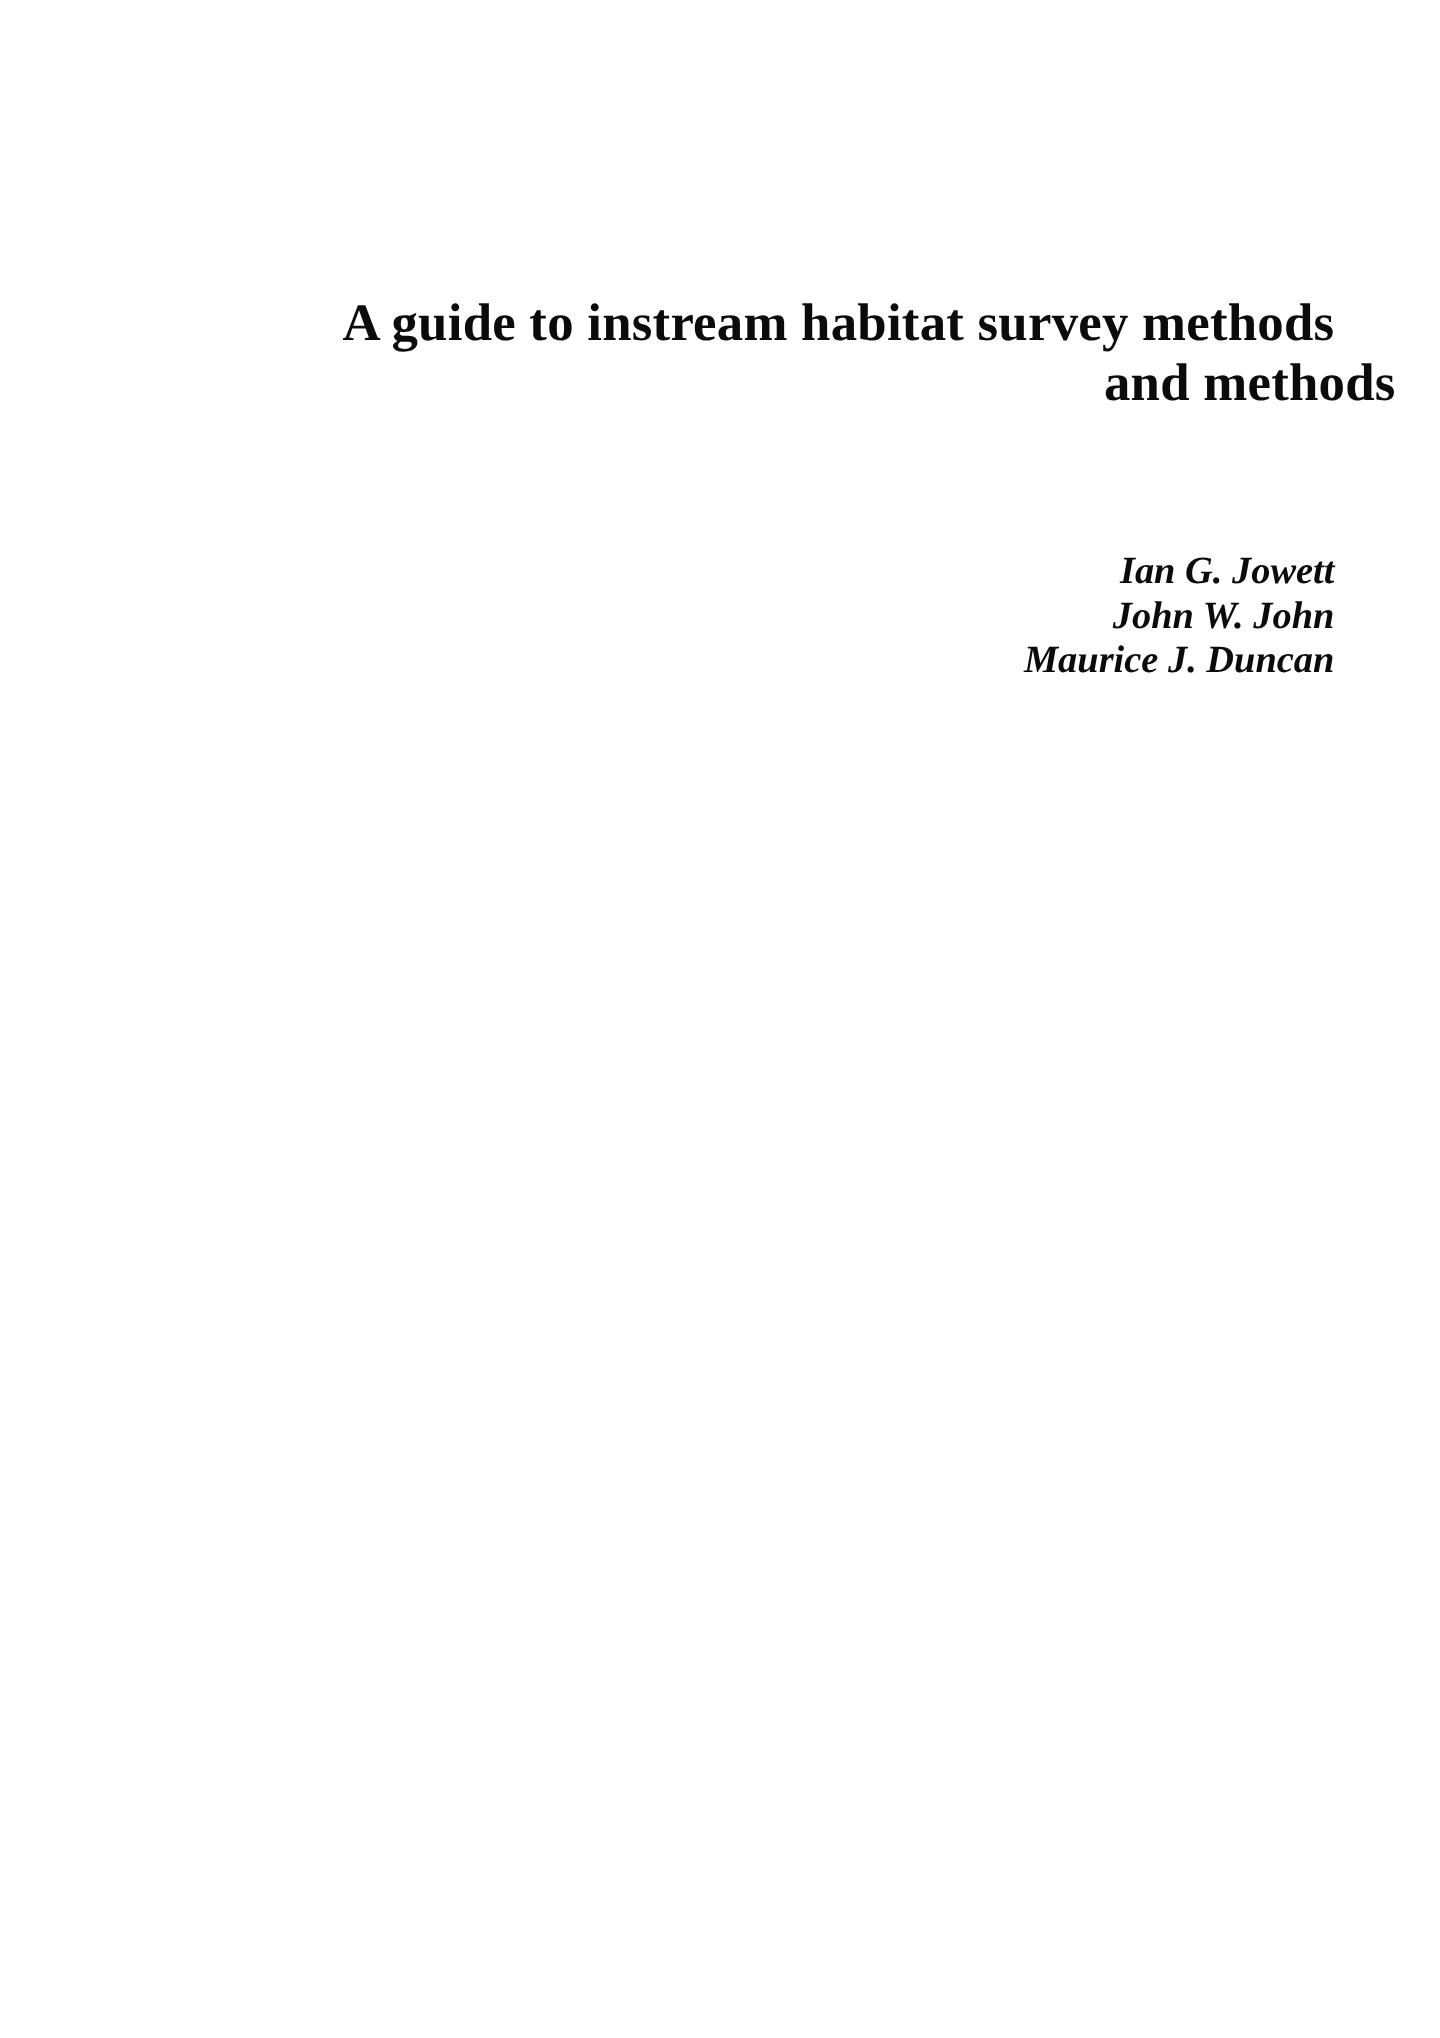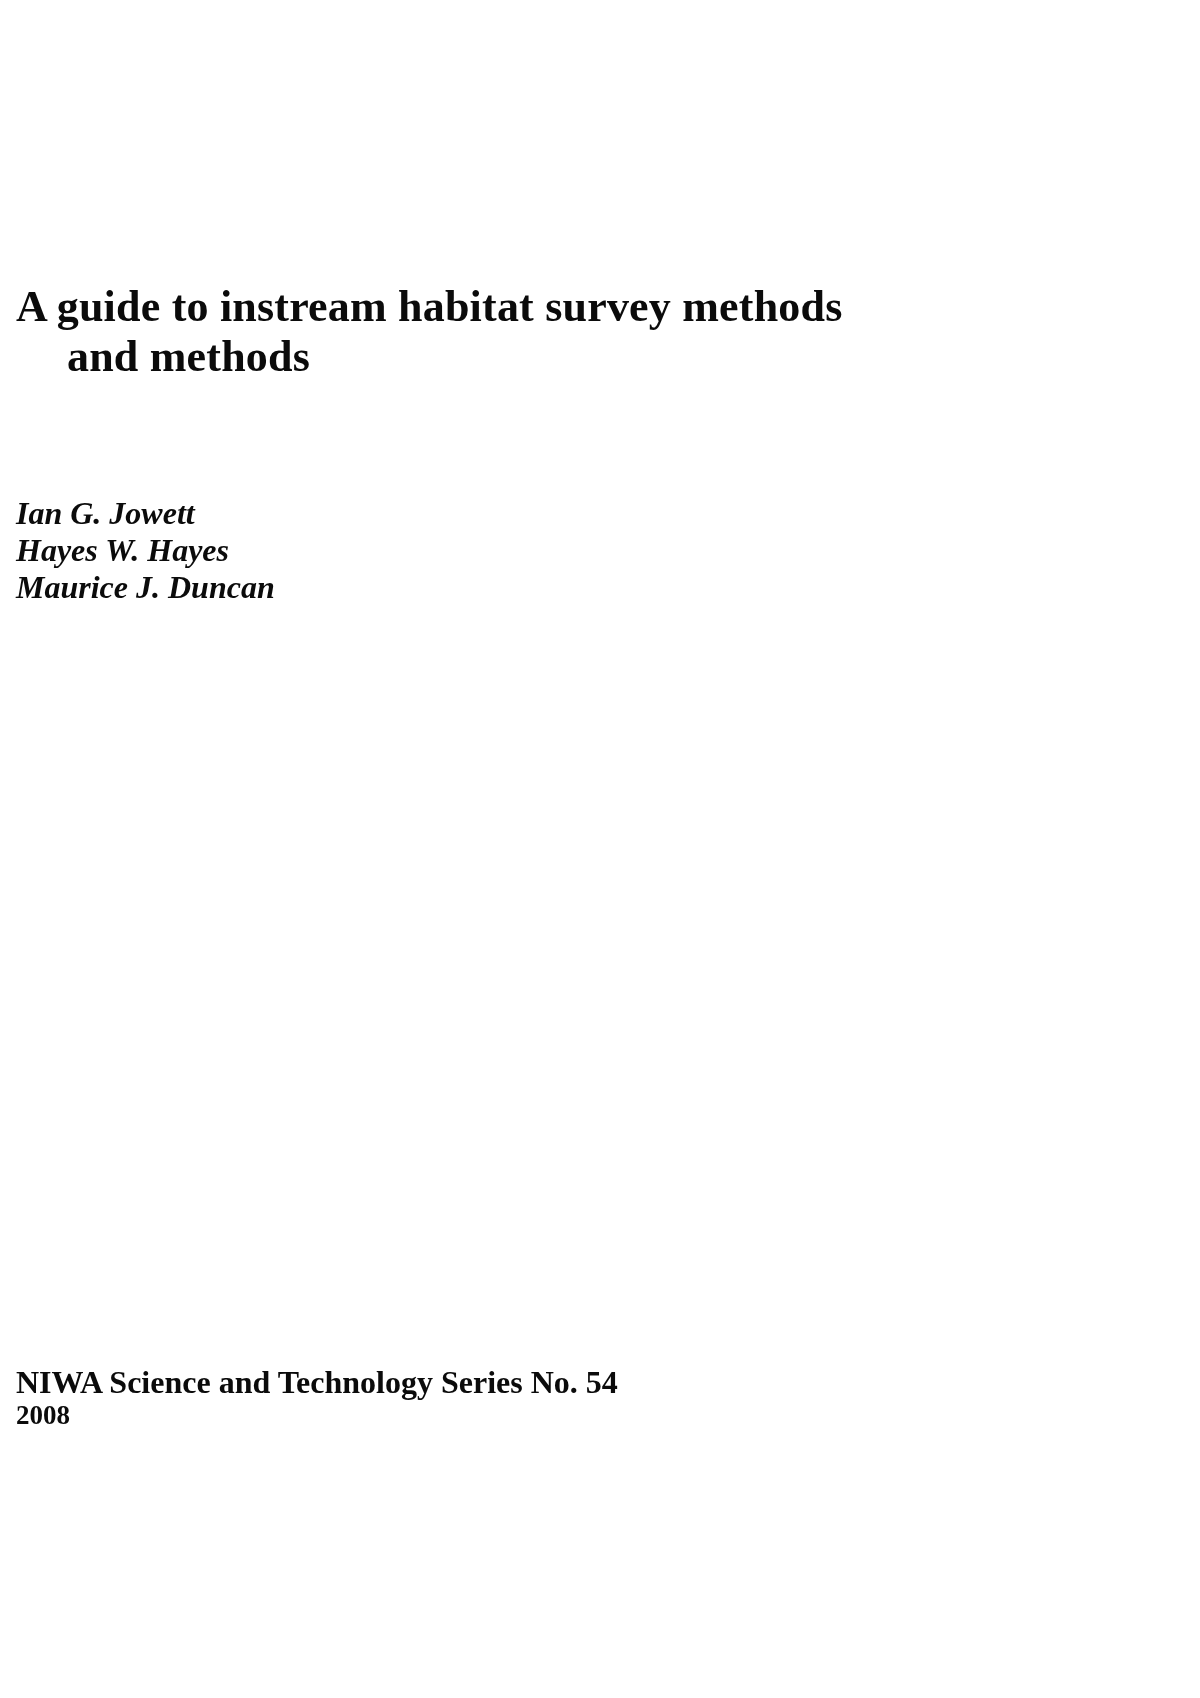--- a/index.html
+++ b/index.html
@@ -14,24 +14,23 @@
     height: 1698px;
     background: #ffffff;
     overflow: hidden;
     font-family: "Liberation Serif", serif;
     color: #0b0b0b;
   }
 
   
   .centered-band {
     position: absolute;
-    left: 16px;
+    left: 0;
     width: 1112px;
-    text-align: left;
-    margin-top: 38px;
+    text-align: right;
   }
 
   .title-block {
     top: 244px;
     font-size: 44px;
     font-weight: bold;
     line-height: 50px;
     letter-spacing: 0.2px;
   }
 
@@ -71,22 +70,18 @@
 
 <div class="page" style="background: rgb(255, 255, 255); color: rgb(11, 11, 11);">
 
   <div class="centered-band title-block">
     <span class="title-line1">A guide to instream habitat survey methods</span>
     <span class="title-line2">and methods</span>
   </div>
 
   <div class="centered-band authors-block">
     <span class="author-line">Ian G. Jowett</span>
-    <span class="author-line">Hayes W. Hayes</span>
+    <span class="author-line">John W. John</span>
     <span class="author-line">Maurice J. Duncan</span>
   </div>
 
-  <div class="centered-band footer-block">
-    <span class="series-line">NIWA Science and Technology Series No. 54</span>
-    <span class="year-line">2008</span>
-  </div>
 
 </div>
 
 </body></html>

